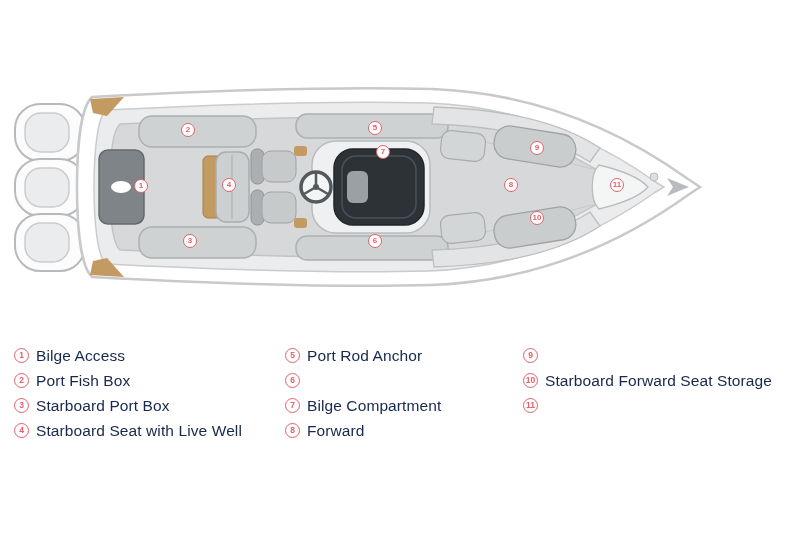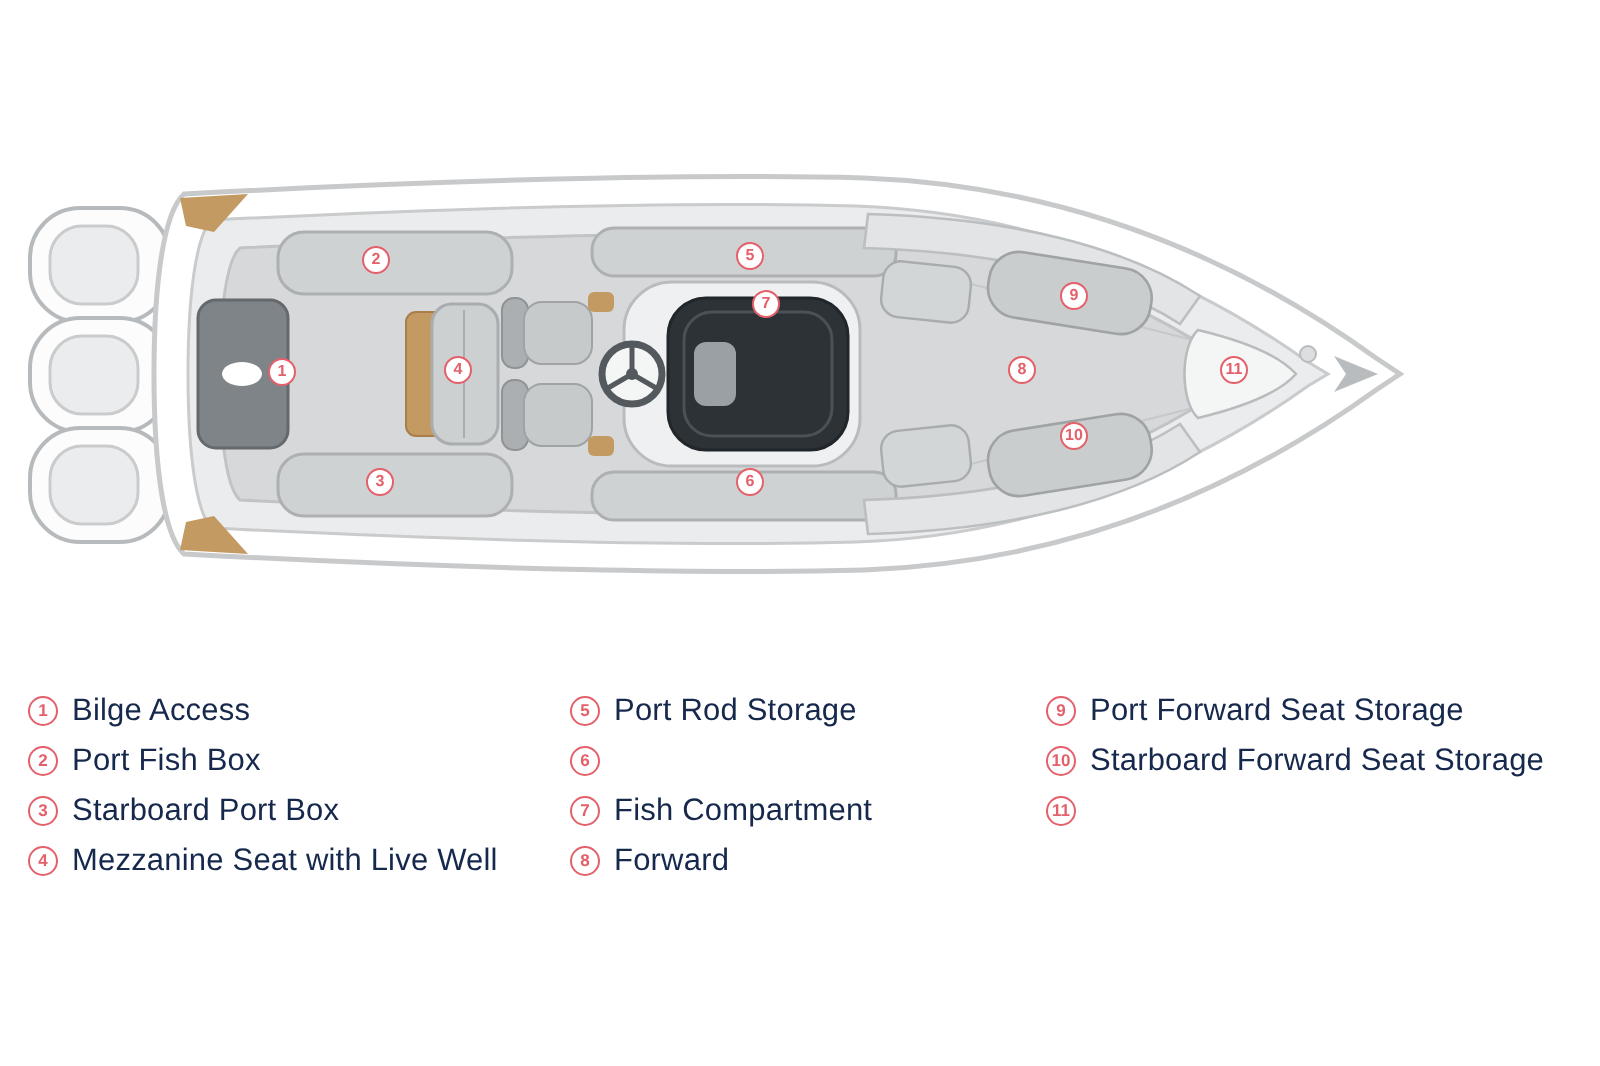--- a/index.html
+++ b/index.html
@@ -150,44 +150,43 @@
         <div class="legend-item">
           <span class="badge">2</span>
           <span class="legend-label">Port Fish Box</span>
         </div>
         <div class="legend-item">
           <span class="badge">3</span>
           <span class="legend-label">Starboard Port Box</span>
         </div>
         <div class="legend-item">
           <span class="badge">4</span>
-          <span class="legend-label">Mezzanine Seat with Live Well</span>
+          <span class="legend-label">Starboard Seat with Live Well</span>
         </div>
       </div>
       <div class="legend-col">
         <div class="legend-item">
           <span class="badge">5</span>
-          <span class="legend-label">Port Rod Storage</span>
+          <span class="legend-label">Port Rod Anchor</span>
         </div>
         <div class="legend-item">
           <span class="badge">6</span>
         </div>
         <div class="legend-item">
           <span class="badge">7</span>
-          <span class="legend-label">Fish Compartment</span>
+          <span class="legend-label">Bilge Compartment</span>
         </div>
         <div class="legend-item">
           <span class="badge">8</span>
           <span class="legend-label">Forward</span>
         </div>
       </div>
       <div class="legend-col">
         <div class="legend-item">
           <span class="badge">9</span>
-          <span class="legend-label">Port Forward Seat Storage</span>
         </div>
         <div class="legend-item">
           <span class="badge">10</span>
           <span class="legend-label">Starboard Forward Seat Storage</span>
         </div>
         <div class="legend-item">
           <span class="badge">11</span>
         </div>
       </div>
     </div>

